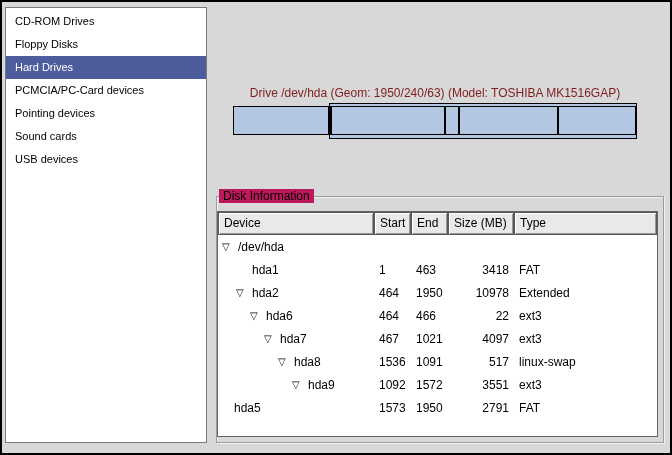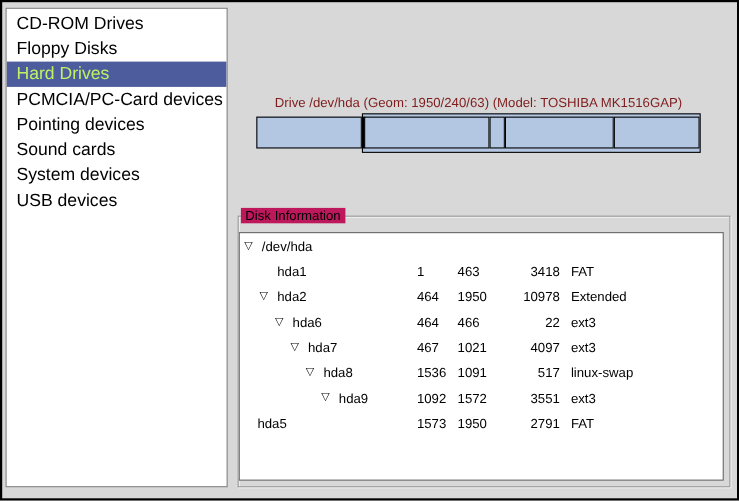--- a/index.html
+++ b/index.html
@@ -12,23 +12,23 @@
   }
 
   
   .sidebar {
     position:absolute; left:3px; top:5px; width:202px; height:436px;
     background:#fff; border:1px solid #7b7b7b; list-style:none;
     padding-top:2px; overflow:hidden;
   }
   .sidebar li {
     height:23px; line-height:23px; padding-left:9px;
-    font-size:16px; color:#000; white-space:nowrap; cursor:default;
-  }
-  .sidebar li.selected { background:#4c5c9c; color:#bef264; }
+    font-size:11px; color:#000; white-space:nowrap; cursor:default;
+  }
+  .sidebar li.selected { background:#4c5c9c; color:#ffffff; }
 
   
   .drive-label {
     position:absolute; left:231px; top:84px; width:404px;
     font-size:12px; color:#7f1d1d; text-align:center; white-space:nowrap;
   }
   .partition-bar { position:absolute; left:231px; top:101px; width:404px; height:36px; }
   .seg { position:absolute; border:1px solid #000; }
   .seg-primary { top:3px; height:29px; }
   .seg-extended { top:0; height:36px; }
@@ -80,41 +80,47 @@
 
 <div class="window">
 
   <ul class="sidebar">
       <li>CD-ROM Drives</li>
       <li>Floppy Disks</li>
       <li class="selected">Hard Drives</li>
       <li>PCMCIA/PC-Card devices</li>
       <li>Pointing devices</li>
       <li>Sound cards</li>
-      <li>System devices</li>
       <li>USB devices</li>
     </ul>
 
   <div class="drive-label">Drive /dev/hda (Geom: 1950/240/63) (Model: TOSHIBA MK1516GAP)</div>
 
   <div class="partition-bar">
       <div class="seg seg-primary" style="left: 0%; width: 23.74%; background: rgb(180, 199, 226);"></div>
       <div class="seg seg-extended" style="left: 23.74%; width: 76.26%; background: rgb(180, 199, 226);">
         <div class="seg-logical" style="left: 0%; width: 0.2%; background: rgb(180, 199, 226);"></div>
         <div class="seg-logical" style="left: 0.2%; width: 37.3%; background: rgb(180, 199, 226);"></div>
         <div class="seg-logical" style="left: 37.5%; width: 4.7%; background: rgb(180, 199, 226);"></div>
         <div class="seg-logical" style="left: 42.2%; width: 32.35%; background: rgb(180, 199, 226);"></div>
         <div class="seg-logical" style="left: 74.55%; width: 25.45%; background: rgb(180, 199, 226);"></div>
       </div>
     </div>
 
   <div class="groupbox"></div>
   <div class="groupbox-label">Disk Information</div>
 
   <div class="disk-table">
+    <div class="thead">
+        <div class="hcell">Device</div>
+        <div class="hcell">Start</div>
+        <div class="hcell">End</div>
+        <div class="hcell">Size (MB)</div>
+        <div class="hcell">Type</div>
+      </div>
     <div class="tbody">
         <div class="trow">
           <div class="cell cell-device" style="padding-left: 4px;">
             <span class="expander">▽</span>
             <span>/dev/hda</span>
           </div>
           <div class="cell cell-start"></div>
           <div class="cell cell-end"></div>
           <div class="cell cell-size"></div>
           <div class="cell cell-type"></div>

